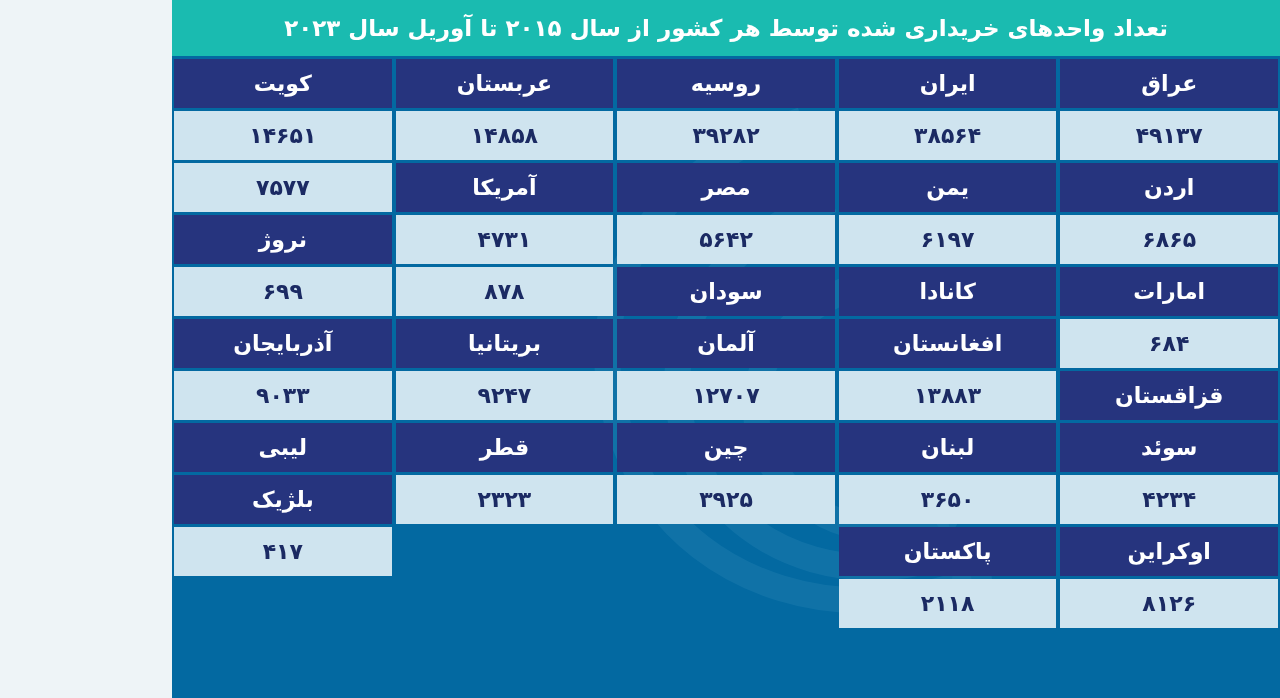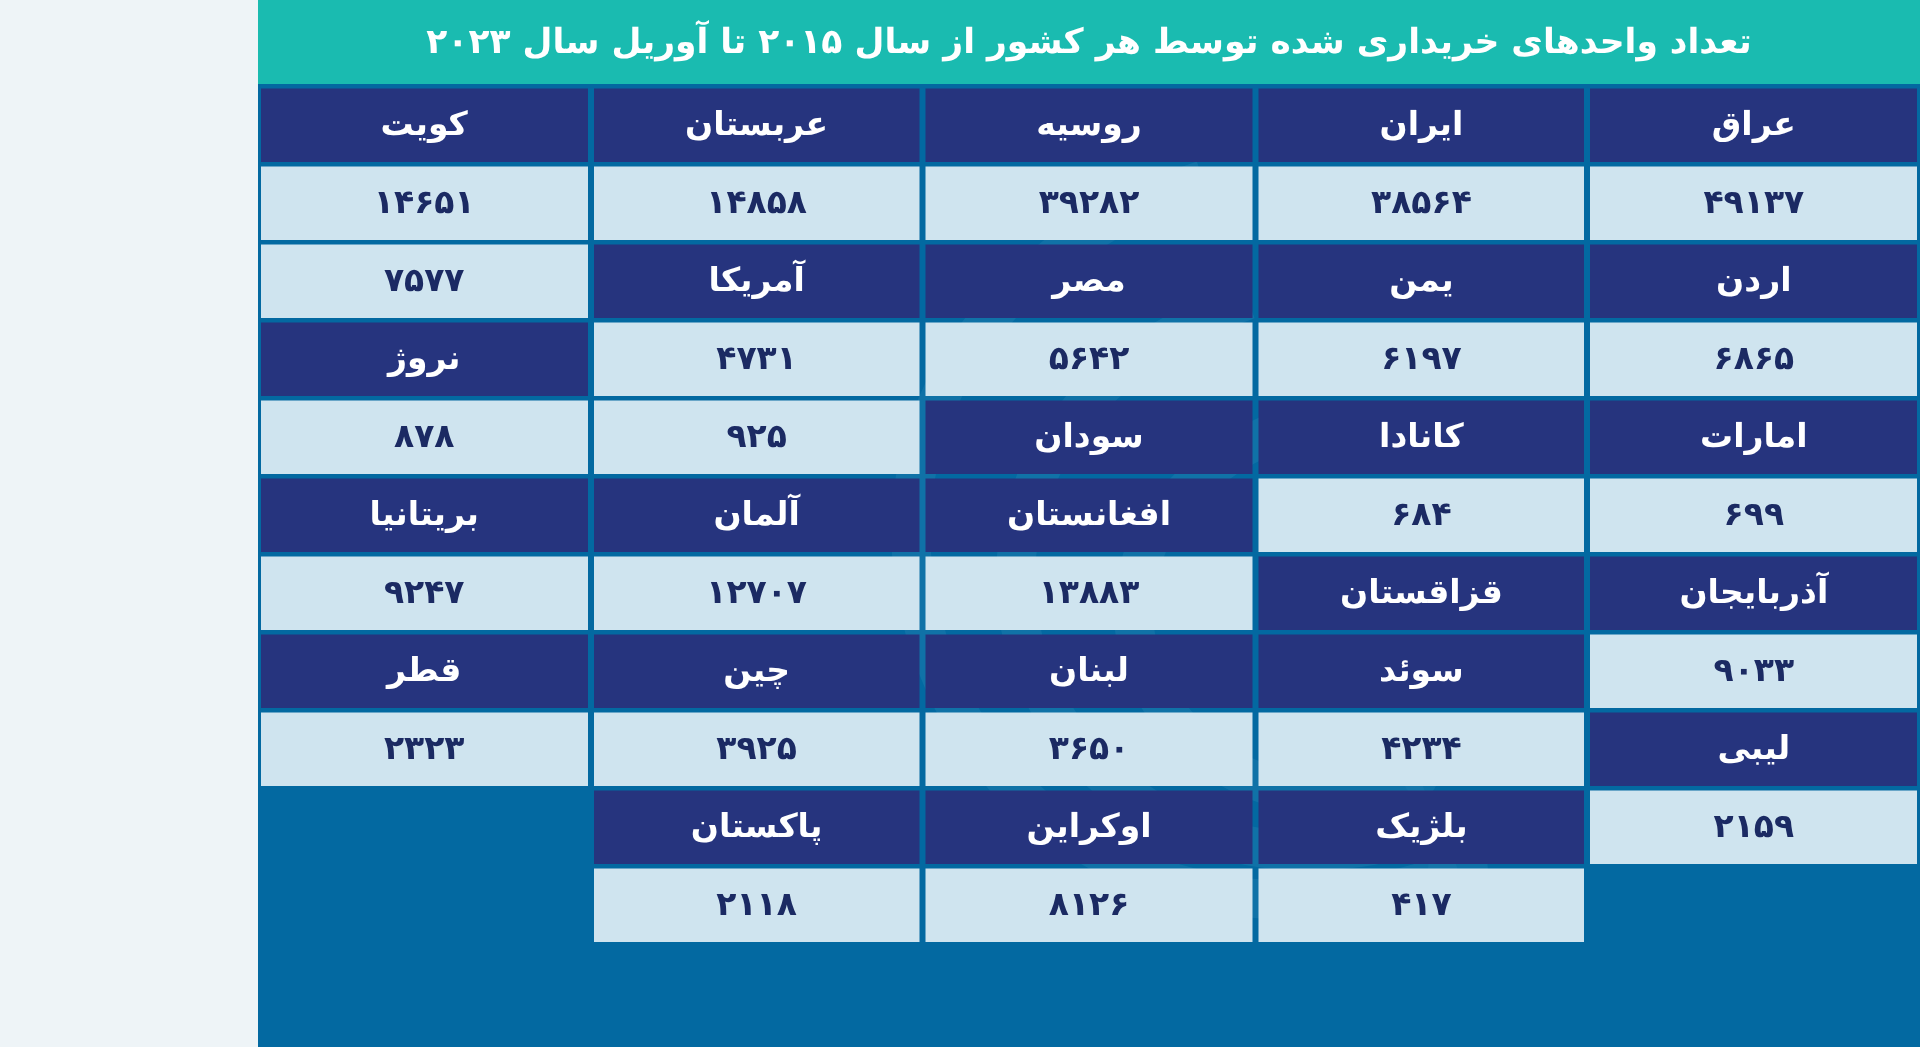--- a/index.html
+++ b/index.html
@@ -117,21 +117,20 @@
     <div class="cell value">۶۸۶۵</div>
     <div class="cell value">۶۱۹۷</div>
     <div class="cell value">۵۶۴۲</div>
     <div class="cell value">۴۷۳۱</div>
 
     <div class="cell name">نروژ</div>
     <div class="cell name">امارات</div>
     <div class="cell name">کانادا</div>
     <div class="cell name">سودان</div>
 
-    <div class="cell value">۹۲۵</div>
     <div class="cell value">۸۷۸</div>
     <div class="cell value">۶۹۹</div>
     <div class="cell value">۶۸۴</div>
 
     <div class="cell name">افغانستان</div>
     <div class="cell name">آلمان</div>
     <div class="cell name">بریتانیا</div>
     <div class="cell name">آذربایجان</div>
     <div class="cell name">قزاقستان</div>
 
@@ -143,21 +142,20 @@
     <div class="cell name">سوئد</div>
     <div class="cell name">لبنان</div>
     <div class="cell name">چین</div>
     <div class="cell name">قطر</div>
     <div class="cell name">لیبی</div>
 
     <div class="cell value">۴۲۳۴</div>
     <div class="cell value">۳۶۵۰</div>
     <div class="cell value">۳۹۲۵</div>
     <div class="cell value">۲۳۲۳</div>
-    <div class="cell value">۲۱۵۹</div>
 
     <div class="cell name">بلژیک</div>
     <div class="cell name">اوکراین</div>
     <div class="cell name">پاکستان</div>
     <div class="cell empty"></div>
     <div class="cell empty"></div>
 
     <div class="cell value">۴۱۷</div>
     <div class="cell value">۸۱۲۶</div>
     <div class="cell value">۲۱۱۸</div>

